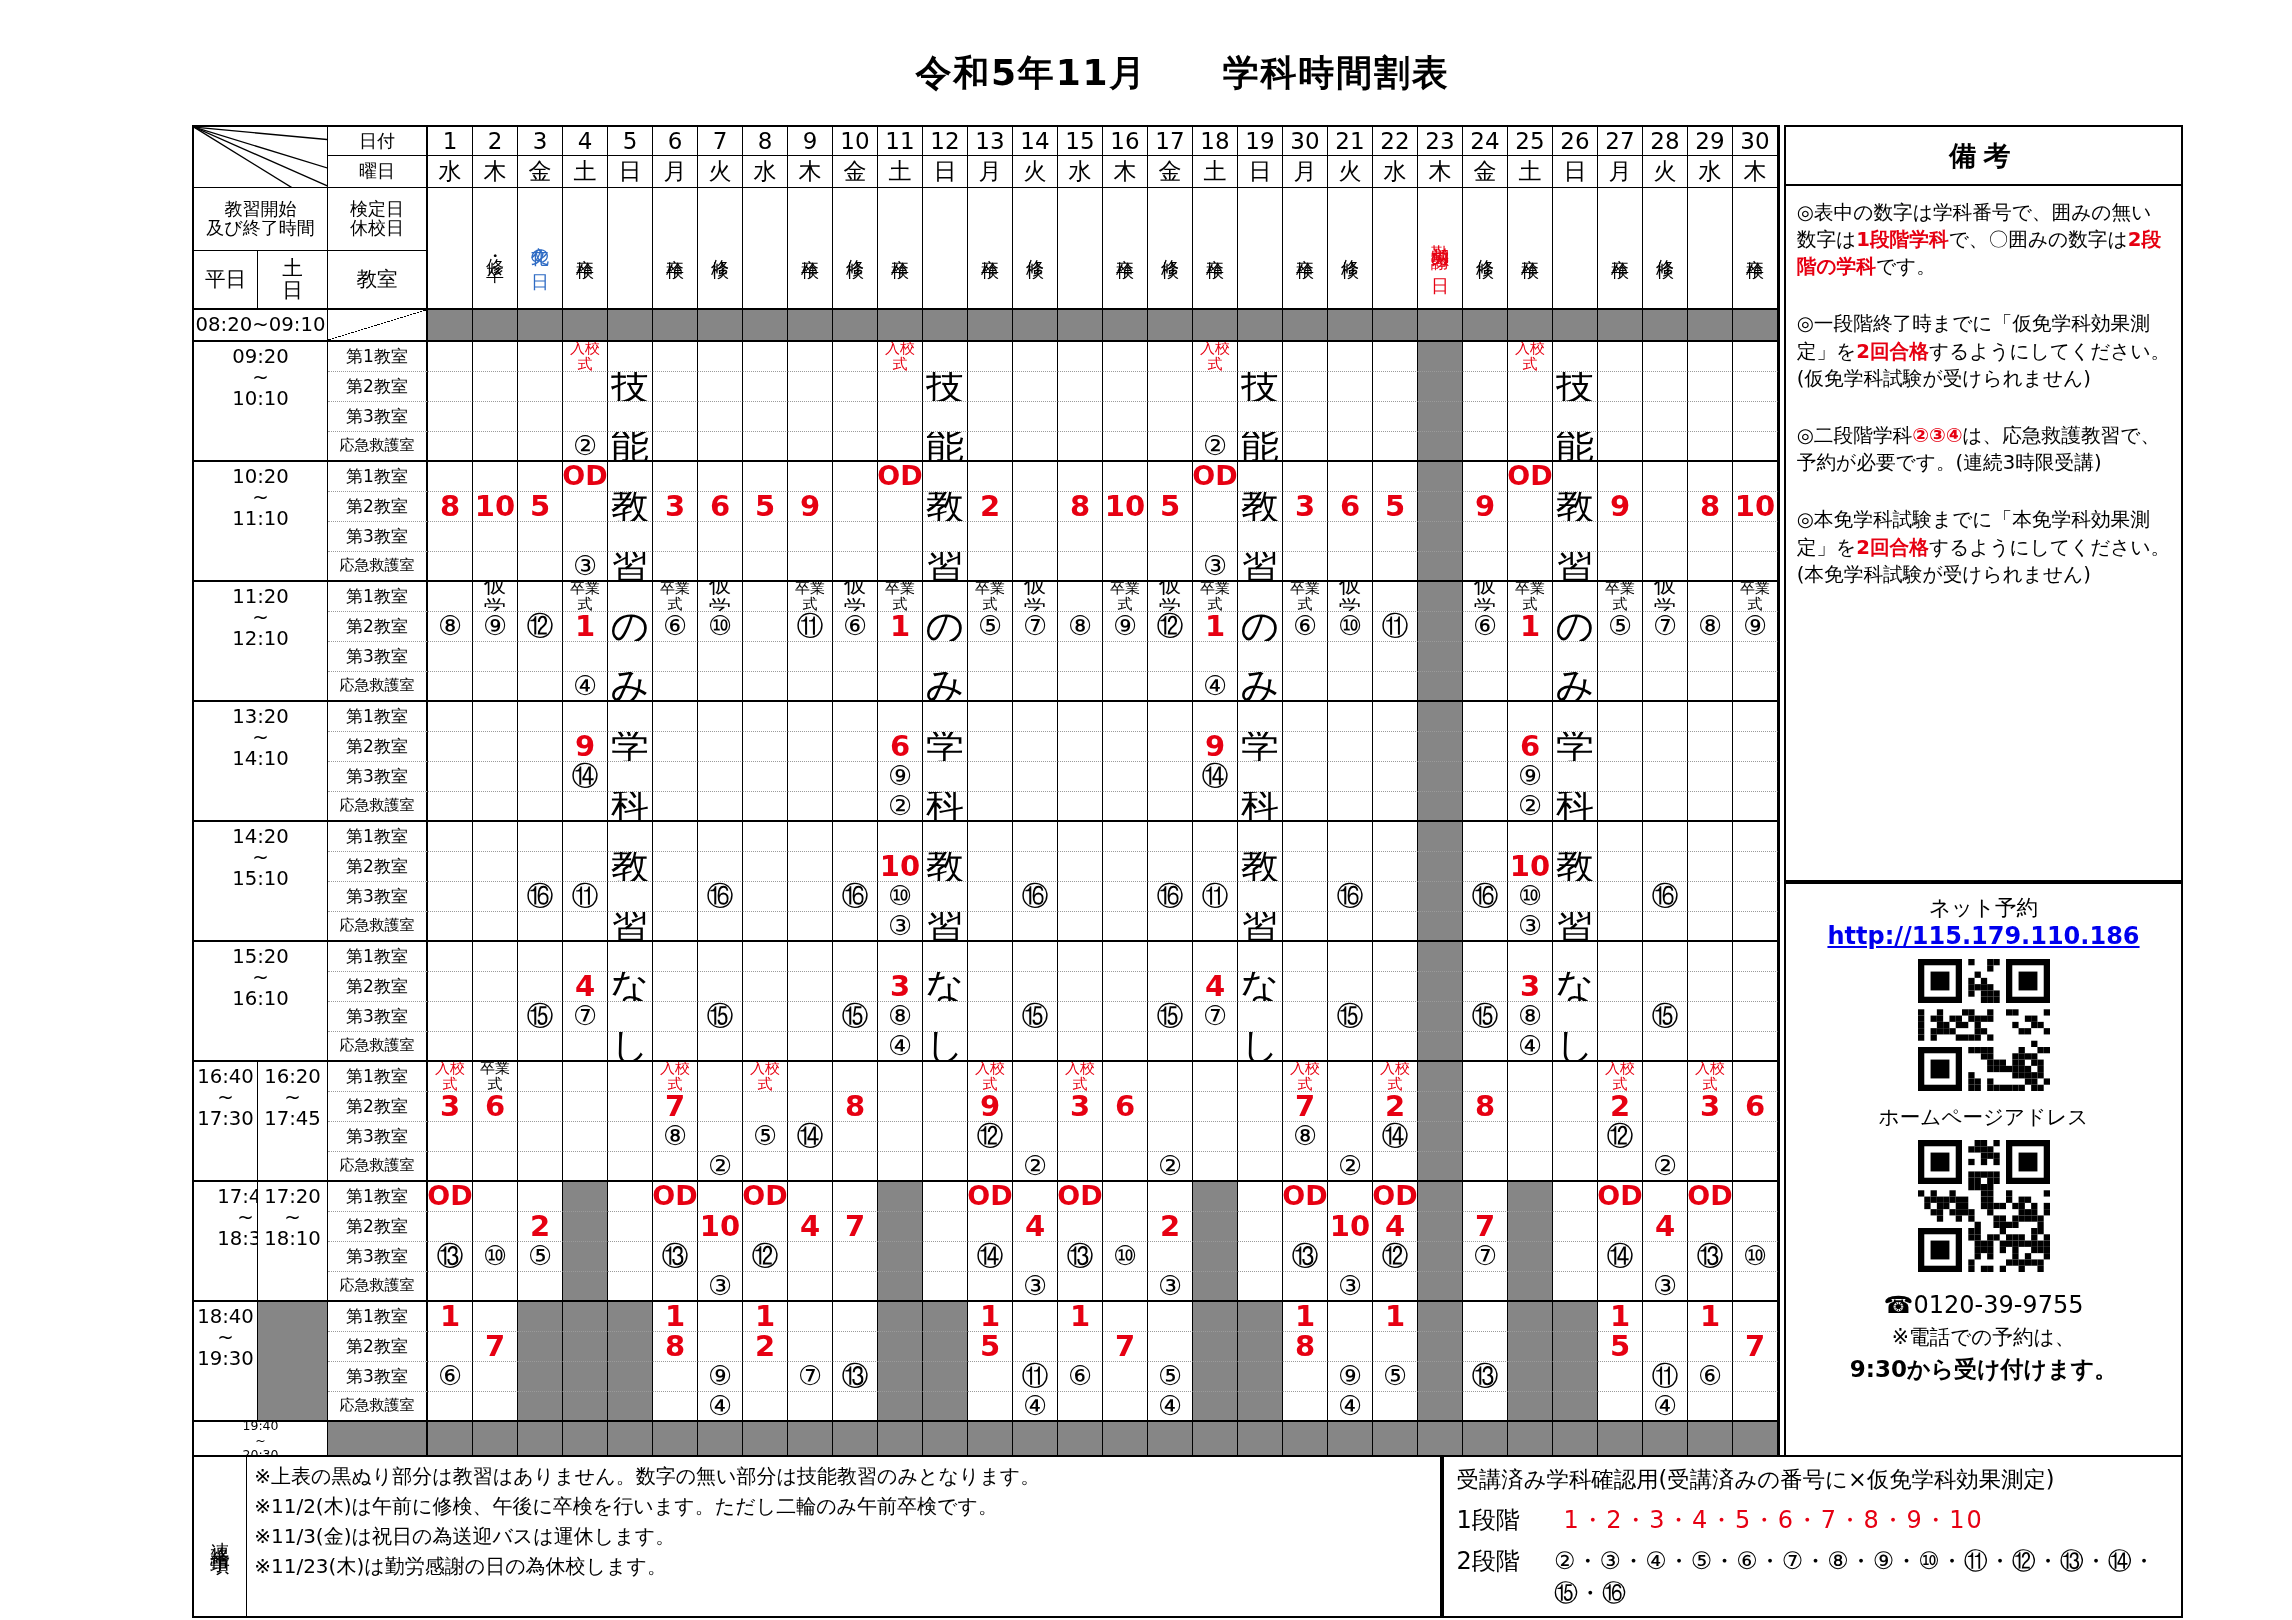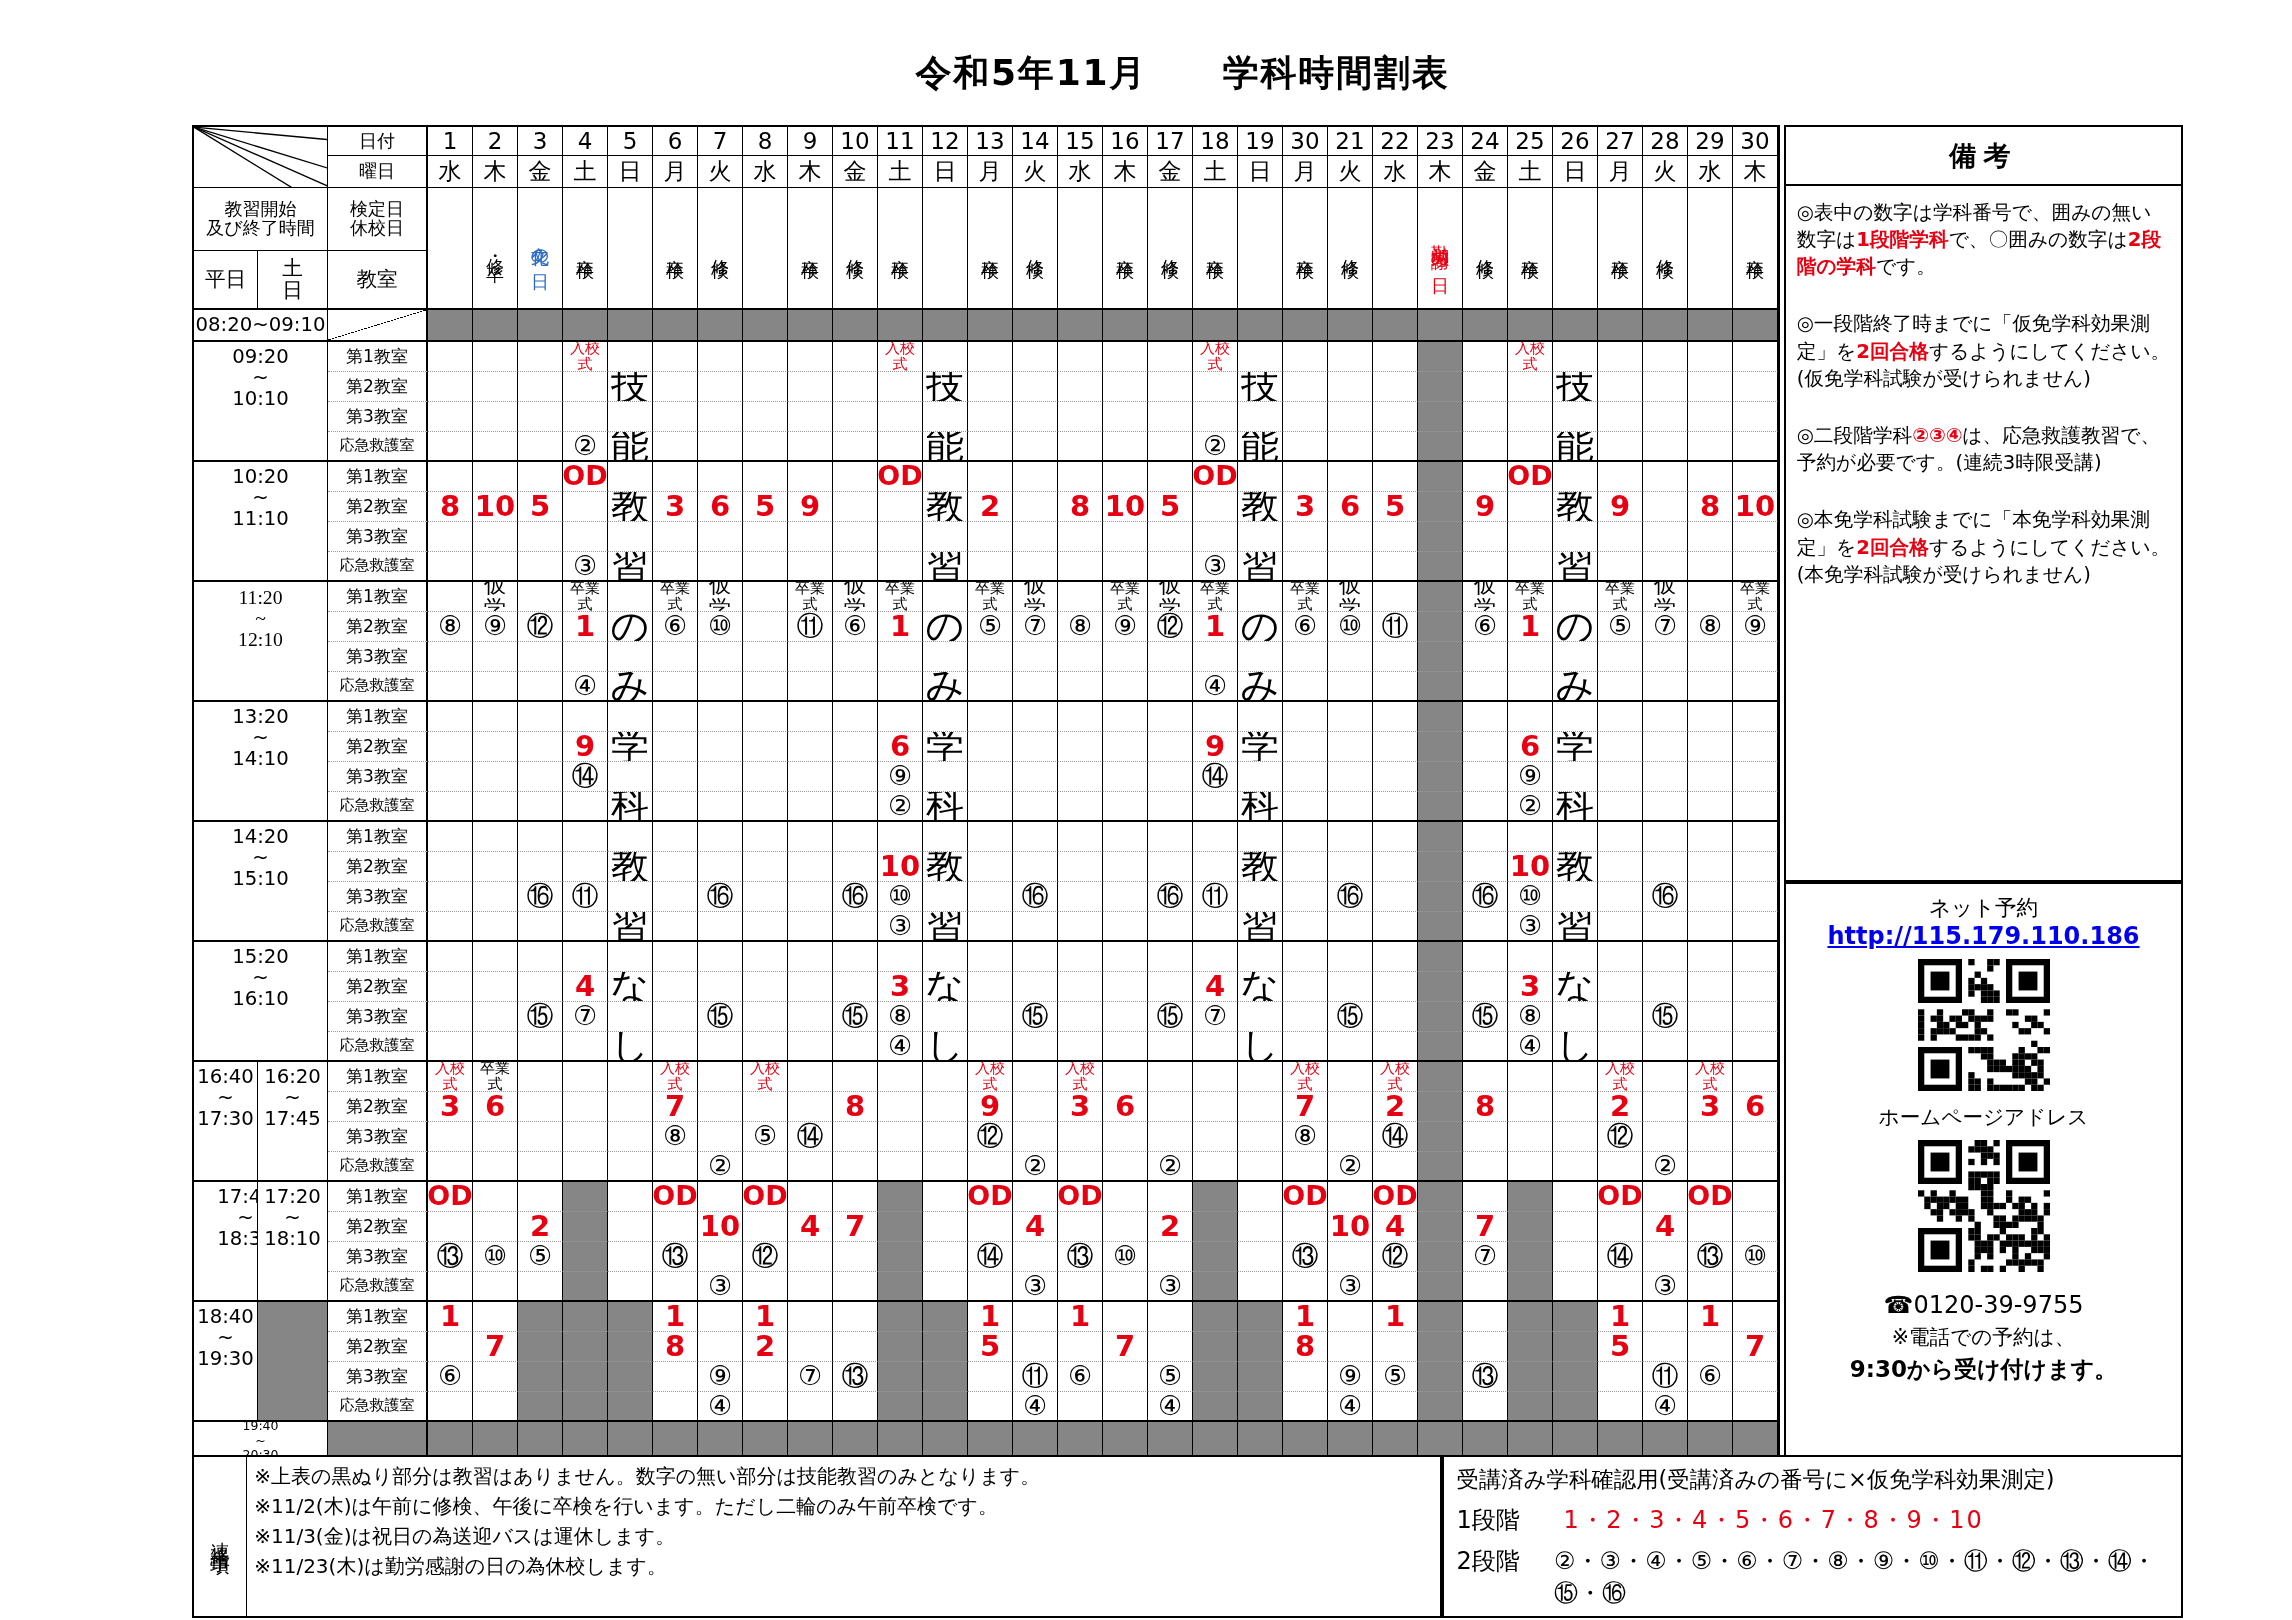--- a/index.html
+++ b/index.html
@@ -463,21 +463,21 @@
     <div class="c bb" style="grid-area: 13 / 24 / span 1 / span 1;"></div>
     <div class="c bb" style="grid-area: 13 / 25 / span 1 / span 1;"></div>
     <div class="c bb gray" style="grid-area: 13 / 26 / span 1 / span 1;"></div>
     <div class="c bb" style="grid-area: 13 / 27 / span 1 / span 1;"></div>
     <div class="c bb" style="grid-area: 13 / 28 / span 1 / span 1;"></div>
     <div class="c big bb" style="grid-area: 13 / 29 / span 1 / span 1;">習</div>
     <div class="c bb" style="grid-area: 13 / 30 / span 1 / span 1;"></div>
     <div class="c bb" style="grid-area: 13 / 31 / span 1 / span 1;"></div>
     <div class="c bb" style="grid-area: 13 / 32 / span 1 / span 1;"></div>
     <div class="c bb" style="grid-area: 13 / 33 / span 1 / span 1;"></div>
-    <div class="c tc bb" style="grid-area: 14 / 1 / span 4 / span 2; font-family: Liberation Serif, serif;">11:20
+    <div class="c tc bb" style="grid-area: 14 / 1 / span 4 / span 2;">11:20
 ~
 12:10</div>
     <div class="c rl r3 dot" style="grid-area: 14 / 3 / span 1 / span 1;">第1教室</div>
     <div class="c dot" style="grid-area: 14 / 4 / span 1 / span 1;"></div>
     <div class="c sm dot" style="grid-area: 14 / 5 / span 1 / span 1;">仮学</div>
     <div class="c dot" style="grid-area: 14 / 6 / span 1 / span 1;"></div>
     <div class="c xs dot" style="grid-area: 14 / 7 / span 1 / span 1;">卒業式</div>
     <div class="c dot" style="grid-area: 14 / 8 / span 1 / span 1;"></div>
     <div class="c xs dot" style="grid-area: 14 / 9 / span 1 / span 1;">卒業式</div>
     <div class="c sm dot" style="grid-area: 14 / 10 / span 1 / span 1;">仮学</div>

